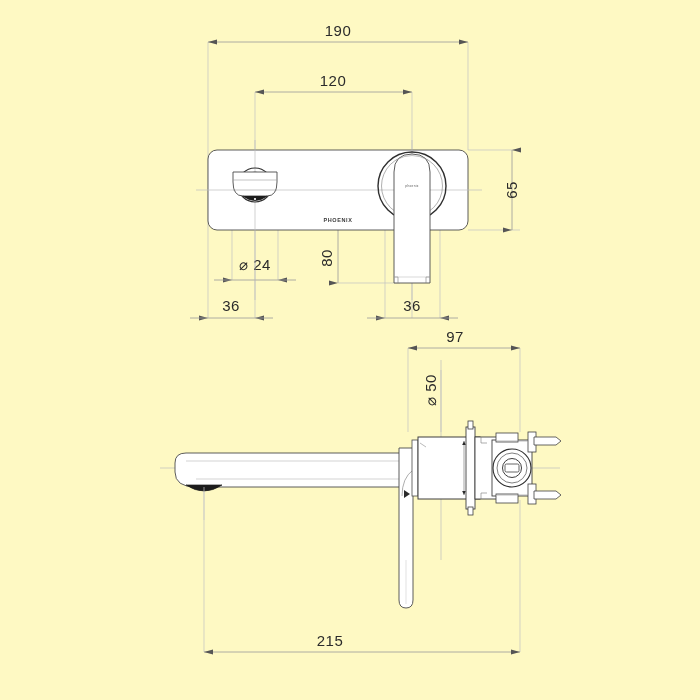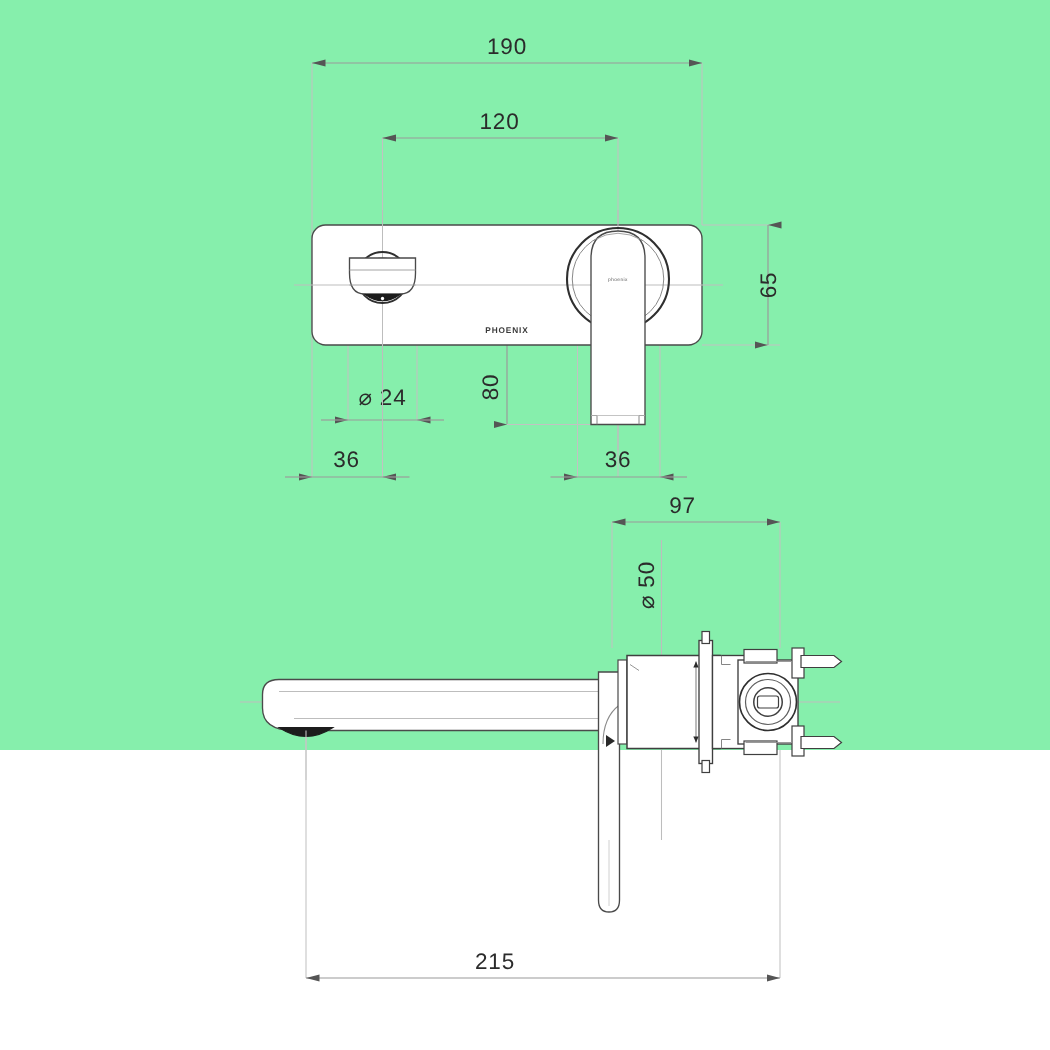--- a/index.html
+++ b/index.html
@@ -9,22 +9,22 @@
   }
   body {
     width: 700px;
     height: 700px;
     font-family: "Liberation Sans", sans-serif;
     overflow: hidden;
   }
   #drawing-root {
     position: relative;
     width: 700px;
-    height: 500px;
-    background: #86efac;
+    height: 700px;
+    background: #fef9c3;
   }
   svg#cad {
     display: block;
     width: 700px;
     height: 700px;
   }
   .dimtext {
     font-family: "Liberation Sans", sans-serif;
     font-size: 15px;
     fill: #2b2b2b;

